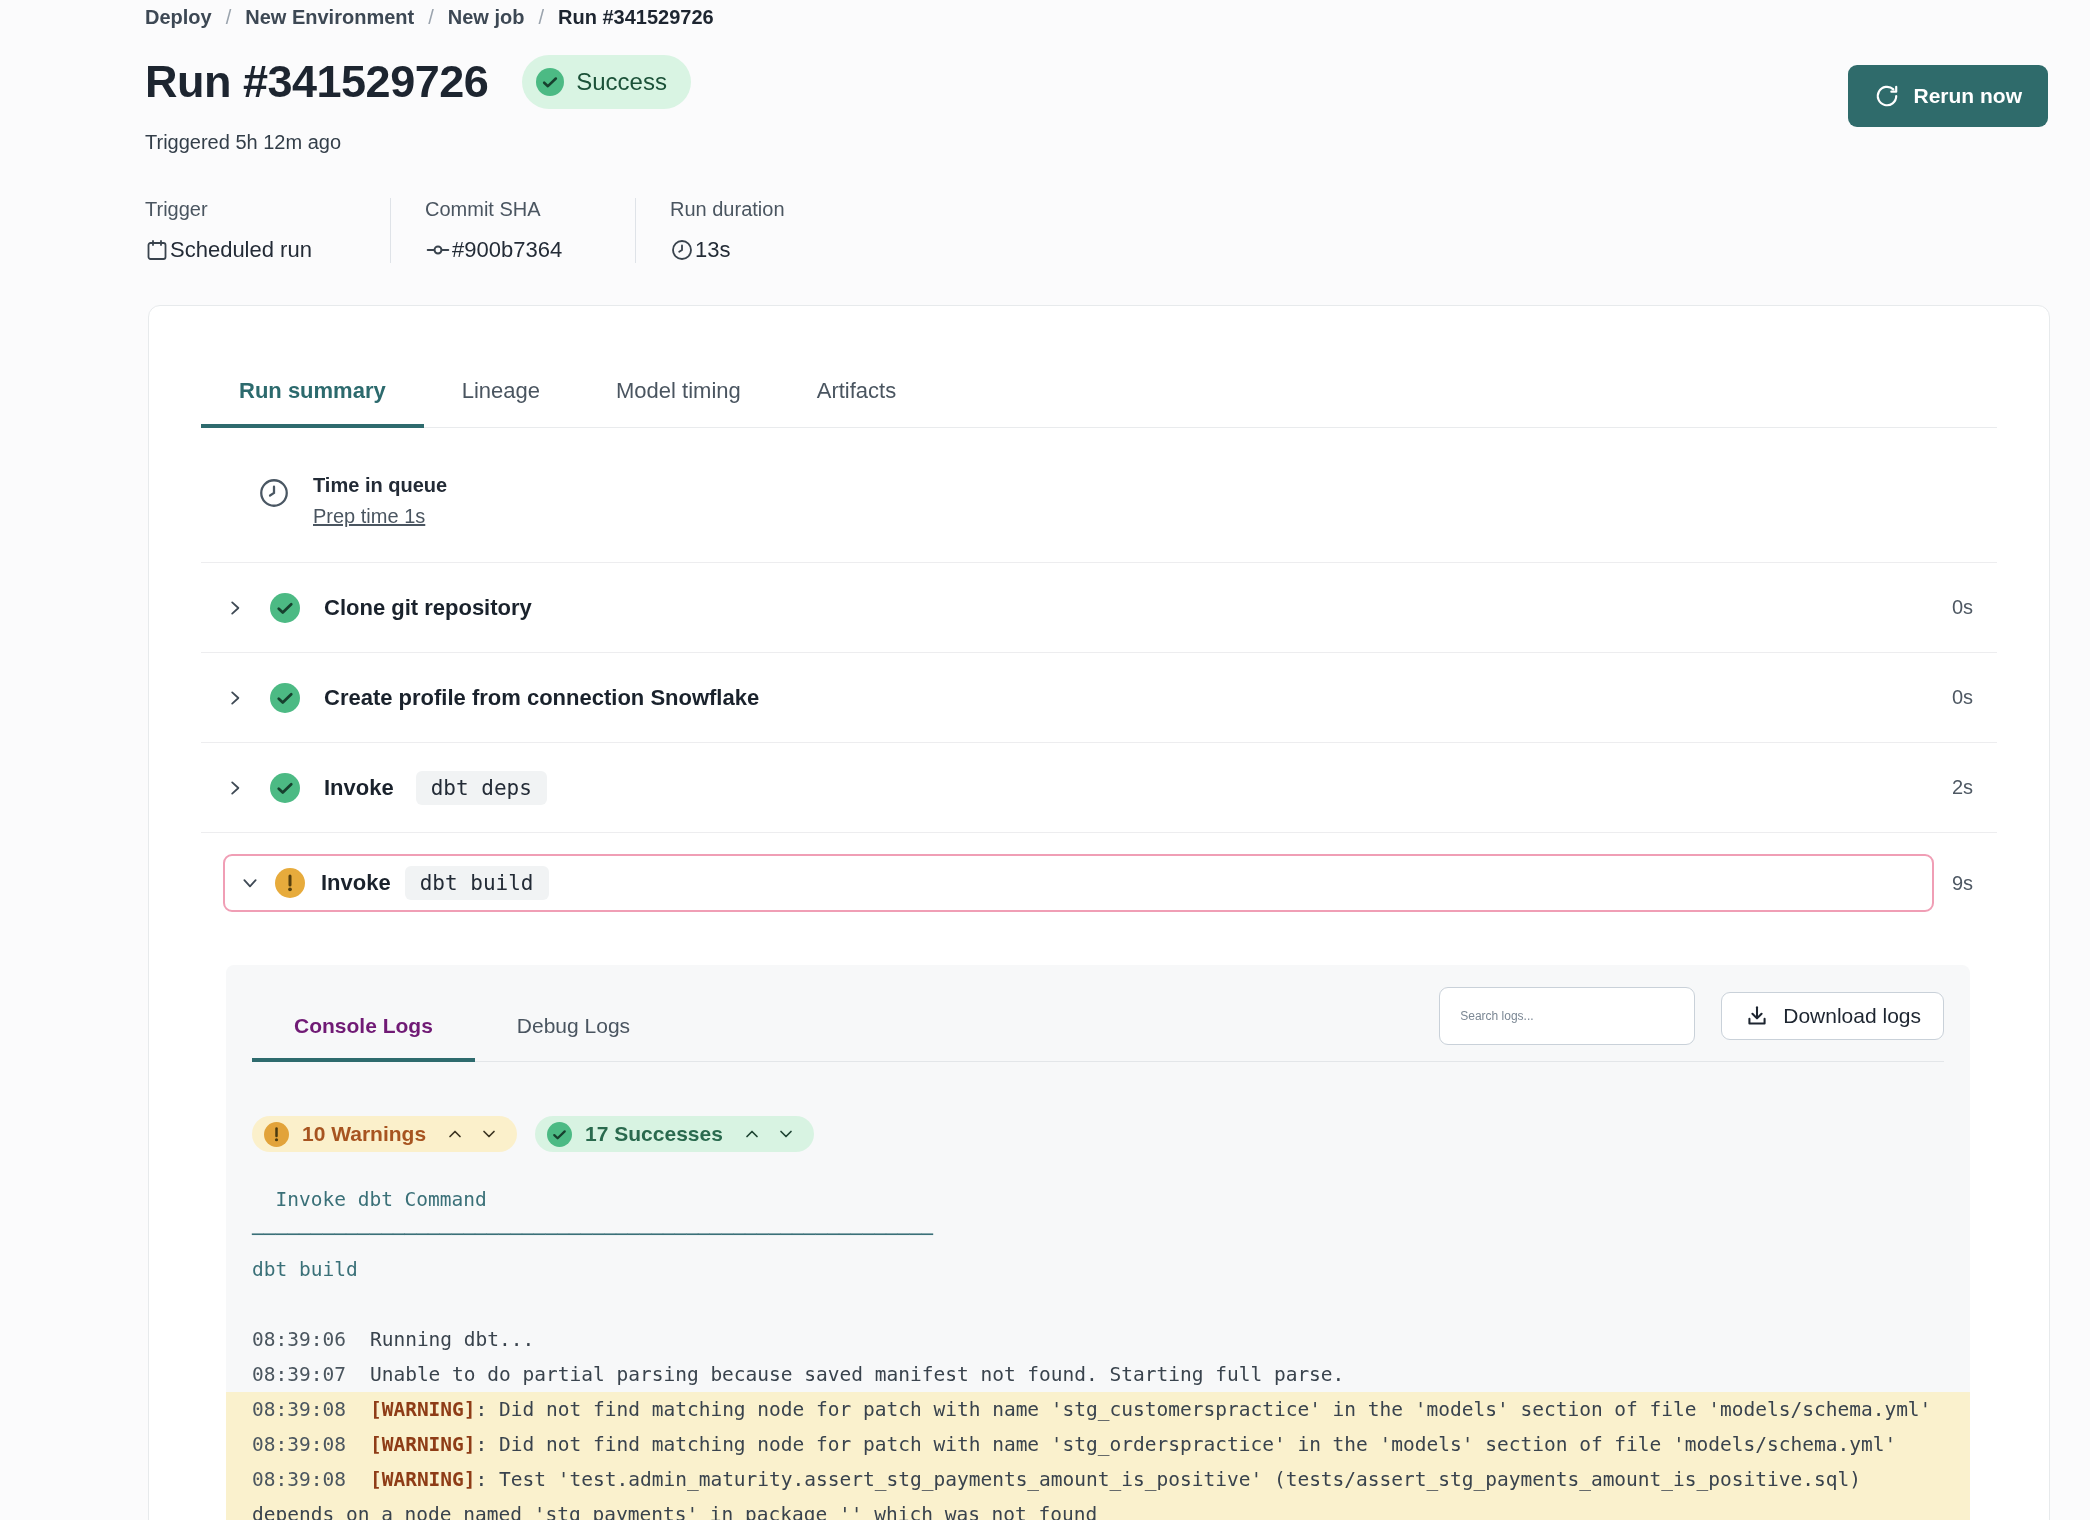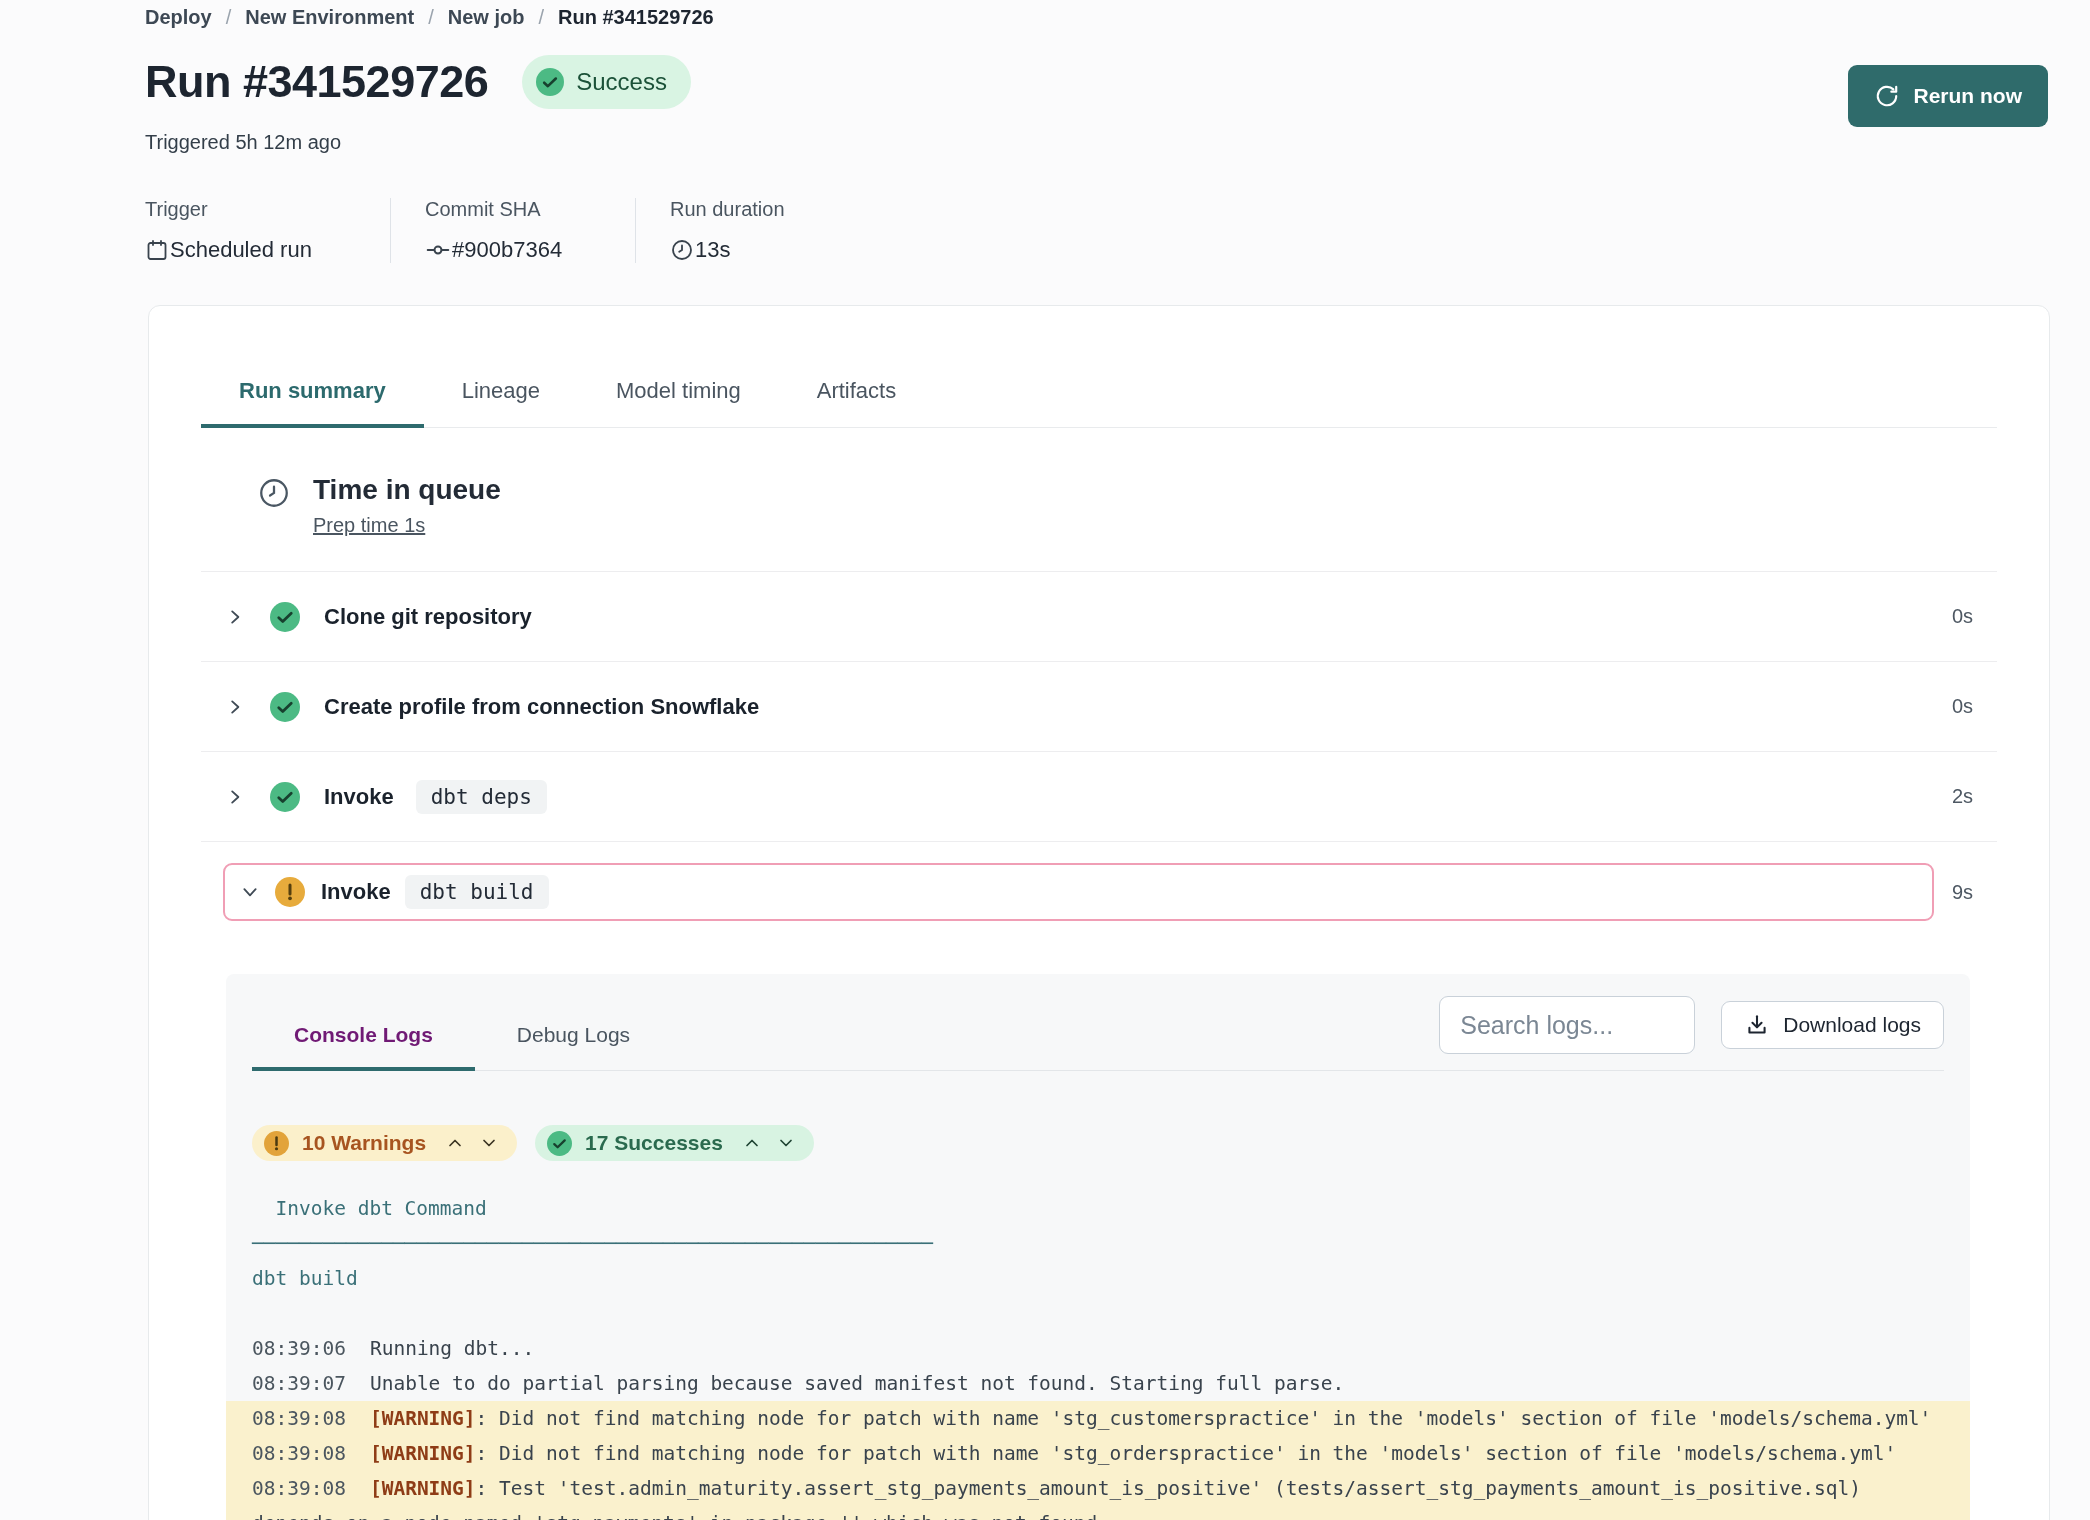--- a/index.html
+++ b/index.html
@@ -46,21 +46,21 @@
     border:1px solid #e7eaec; border-radius:12px; padding:72px 52px 60px 52px;
   }
 
   
   .tabs { display:flex; border-bottom:1px solid #e9ebed; }
   .tab { padding:0 38px 20px 38px; font-size:22px; color:#4a5560; cursor:pointer; border-bottom:4px solid transparent; margin-bottom:-1px; }
   .tab.active { color:#2c6a6d; font-weight:700; border-bottom-color:#2e6b6e; }
 
   
   .queue-section { display:flex; gap:22px; padding:46px 8px 34px 56px; border-bottom:1px solid #ededef; }
-  .queue-title { font-size:28px; font-weight:700; color:#232b36; }
+  .queue-title { font-size:20px; font-weight:700; color:#232b36; }
   .queue-link { display:inline-block; margin-top:8px; font-size:20px; color:#4a5560; text-decoration:underline; cursor:pointer; }
   .queue-clock { color:#4a5763; margin-top:2px; }
 
   
   .step { display:flex; align-items:center; height:90px; padding:0 24px 0 25px; border-bottom:1px solid #ededef; cursor:pointer;gap:8px; }
   .step:last-of-type { border-bottom:none; }
   .step .chev { color:#3f4a55; flex:0 0 auto; }
   .step .status { margin-left:18px; flex:0 0 auto; }
   .step-name { margin-left:16px; font-size:22px; font-weight:700; color:#1a222c; }
   .cmd-chip { margin-left:14px; font-family:"DejaVu Sans Mono","Liberation Mono",monospace; font-size:21px; background:#f1f3f4; border-radius:6px; padding:5px 15px; color:#232b36; }
@@ -71,21 +71,21 @@
   .exp-box .chev { color:#3f4a55; flex:0 0 auto; }
   .exp-box .status { margin-left:16px; flex:0 0 auto; }
   .step-expanded .step-duration { margin-left:18px; margin-right:24px; }
 
   
   .log-panel { margin:32px 27px 0 25px; background:#f7f8f9; border-radius:8px; padding:22px 26px 60px 26px; }
   .log-header { display:flex; align-items:center; border-bottom:1px solid #e3e6e9; }
   .log-tabs { display:flex; align-self:stretch; align-items:flex-end; }
   .log-tab { padding:16px 42px 20px 42px; font-size:21px; color:#4a5560; cursor:pointer; border-bottom:4px solid transparent; margin-bottom:-1px; }
   .log-tab.active { color:#701a75; font-weight:700; border-bottom-color:#2e6b6e; }
-  .search-input { margin-left:auto; width:256px; height:58px; border:1px solid #c9d1d9; border-radius:9px; background:#fff; padding:0 20px; font-size:25px; color:#232b36; font-family:inherit; margin-bottom:16px; }
+  .search-input { margin-left:auto; width:256px; height:58px; border:1px solid #c9d1d9; border-radius:9px; background:#fff; padding:0 20px; font-size:12px; color:#232b36; font-family:inherit; margin-bottom:16px; }
   .search-input::placeholder { color:#7b8794; }
   .dl-btn { margin-left:26px; margin-bottom:16px; height:48px; padding:0 22px; display:flex; align-items:center; gap:13px; background:#fff; border:1px solid #c9d1d9; border-radius:9px; font-size:21px; color:#1d2530; cursor:pointer; font-family:inherit; }
 
   
   .badges { display:flex; gap:18px; margin-top:38px; }
   .pill { display:flex; align-items:center; gap:13px; height:36px; border-radius:23px; padding:0 20px 0 12px; cursor:pointer;margin-top:16px; }
   .pill.warn { background:#fbf0cb; }
   .pill.succ { background:#d8f3e2; }
   .pill-label { font-size:21px; font-weight:700; }
   .pill.warn .pill-label { color:#a75420; }

